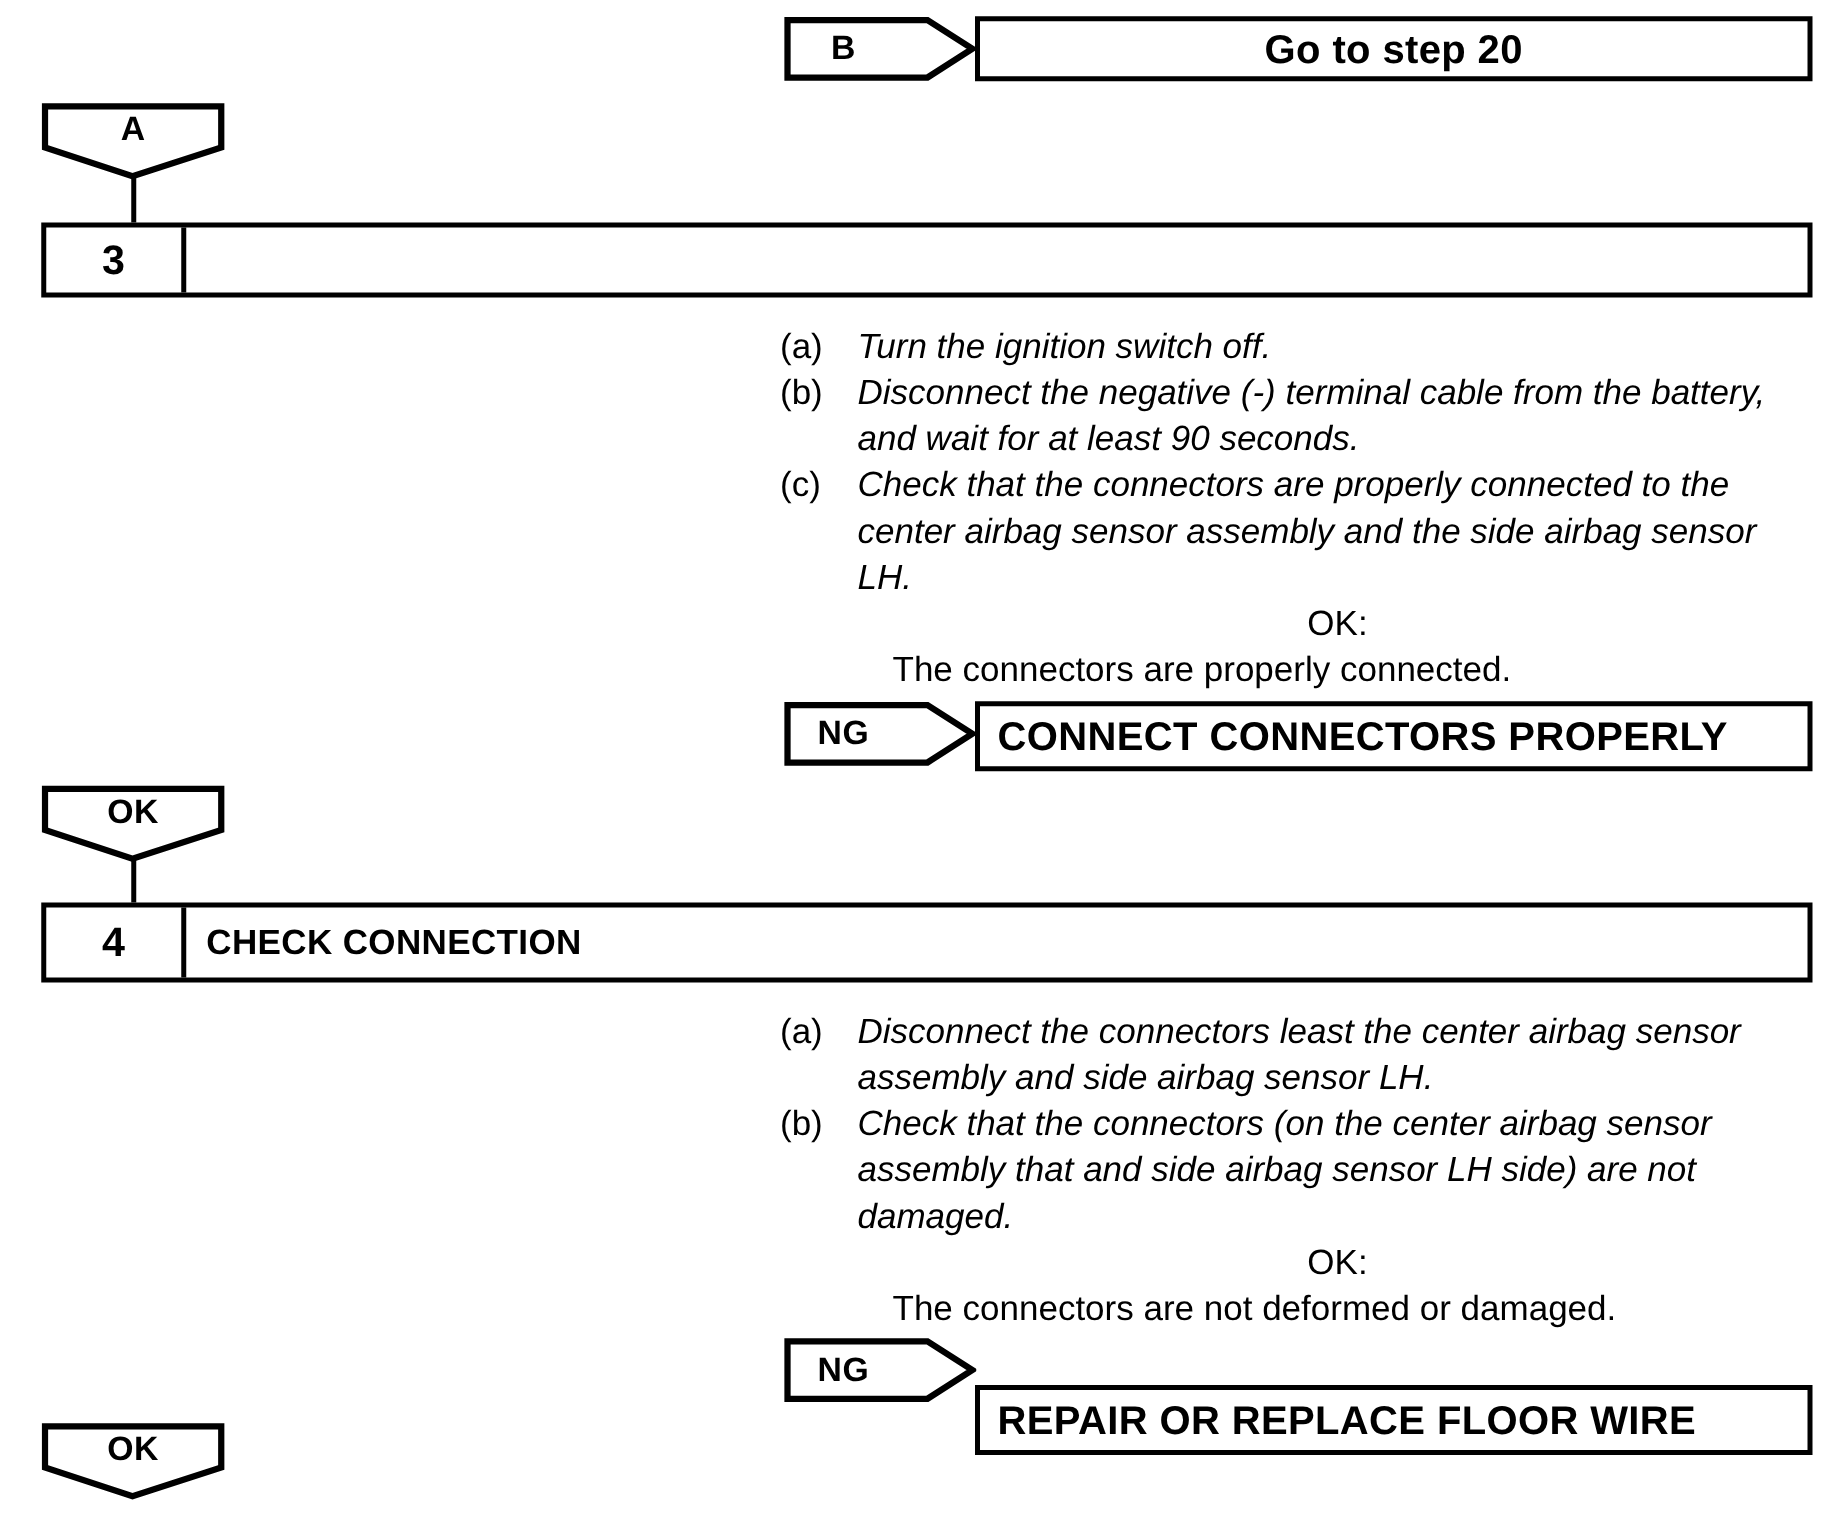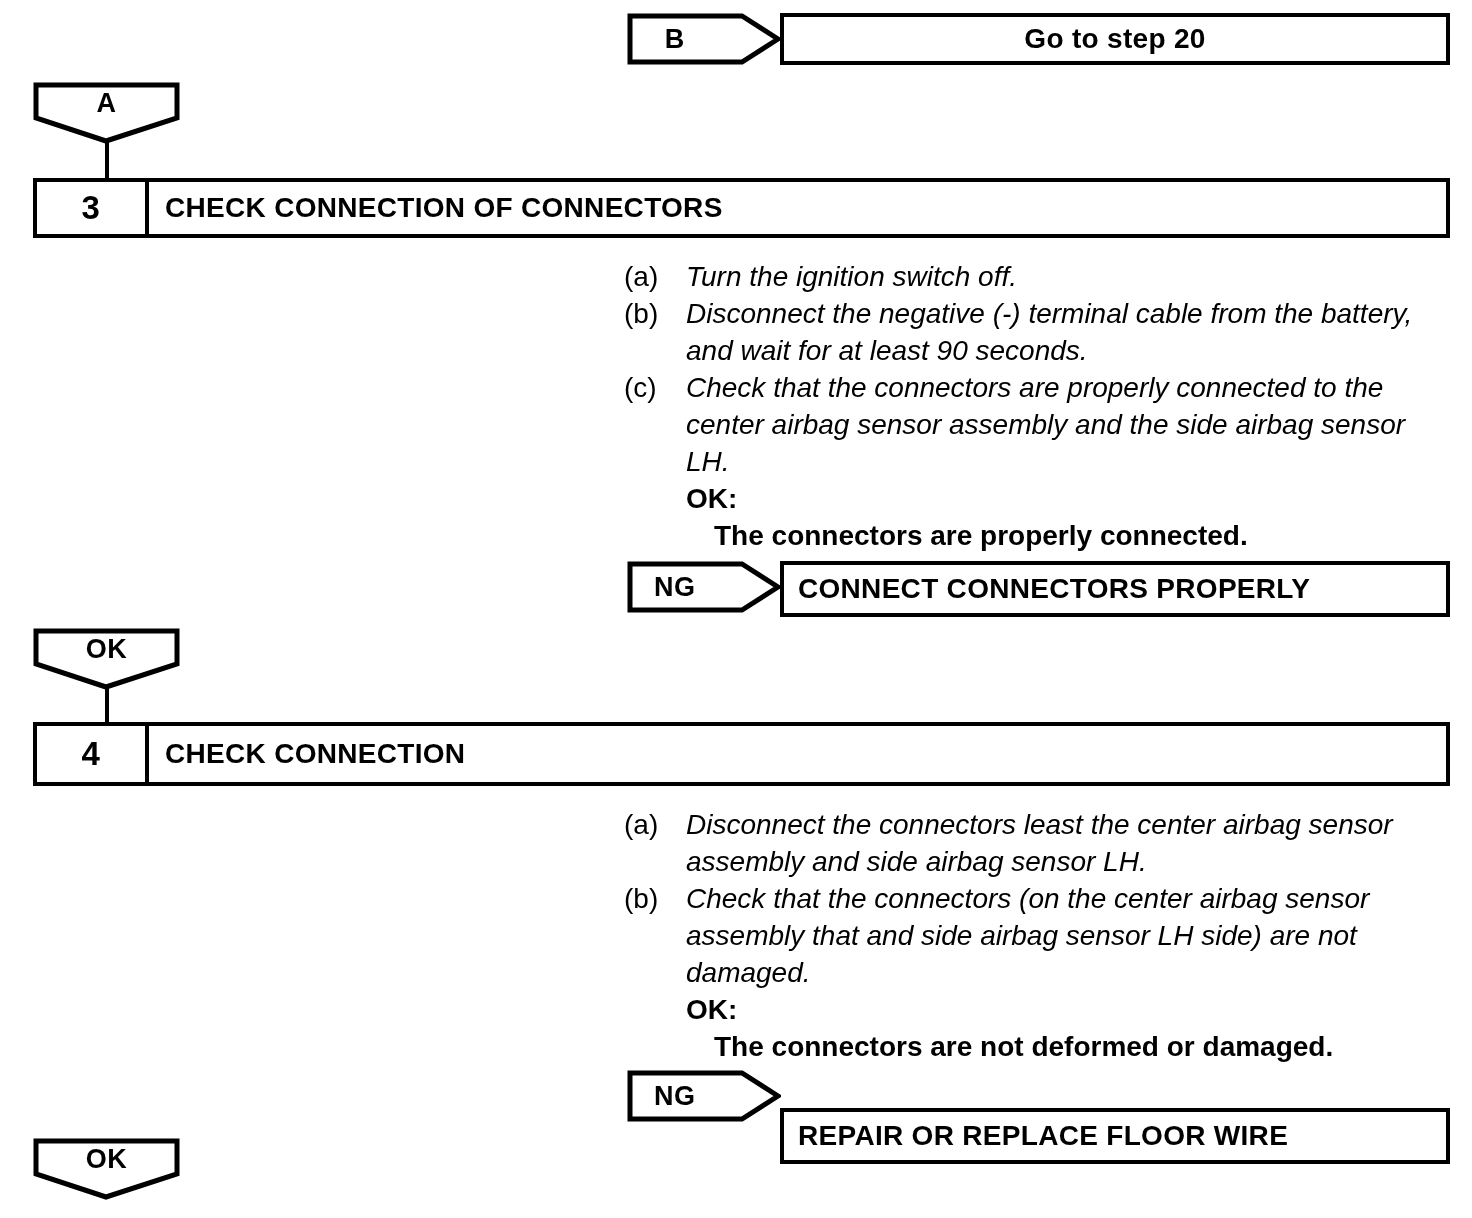--- a/index.html
+++ b/index.html
@@ -84,21 +84,21 @@
     letter-spacing: 0.5px;
   }
 
   
   .result-box {
     border: 4px solid #000;
     background: #fff;
     height: 100%;
     display: flex;
     align-items: center;
-    font-size: 28px;
+    font-size: 32px;
     font-weight: bold;
     letter-spacing: 0.3px;
   }
   .result-box.center { justify-content: center; }
   .result-box.left { justify-content: flex-start; padding-left: 14px; }
 
   
   .instructions {
     position: absolute;
     font-size: 28px;
@@ -107,25 +107,26 @@
   .ins-row {
     display: flex;
     align-items: flex-start;
   }
   .ins-marker {
     width: 62px;
     flex: 0 0 62px;
   }
   .ins-text { flex: 1; font-style: italic; }
   .ok-label {
-    font-weight: bold;
+    font-weight: normal;
     padding-left: 62px;
+    text-align: center;
   }
   .ok-value {
-    font-weight: bold;
+    font-weight: normal;
     padding-left: 90px;
   }
 
   
   .vline { position: absolute; background: #000; width: 4px; }
 </style>
 </head>
 <body>
 
 <div id="page">
@@ -151,21 +152,20 @@
         <polygon points="3,3 144,3 144,36 73,59 3,36" fill="#fff" stroke="#000" stroke-width="5"></polygon>
       </svg>
       <span class="pent-label">A</span>
     </div>
   </div>
   <div class="vline" style="left:105px; top:141px; height:38px;"></div>
 
   <div class="node" style="left:33px; top:178px; width:1417px; height:60px;">
     <div class="step-bar">
       <div class="step-num">3</div>
-      <div class="step-title">CHECK CONNECTION OF CONNECTORS</div>
     </div>
   </div>
 
   <div class="instructions" style="left:624px; top:258px; width:830px;">
     <div class="ins-row">
       <span class="ins-marker">(a)</span>
       <span class="ins-text">Turn the ignition switch off.</span>
     </div>
     <div class="ins-row">
       <span class="ins-marker">(b)</span>

